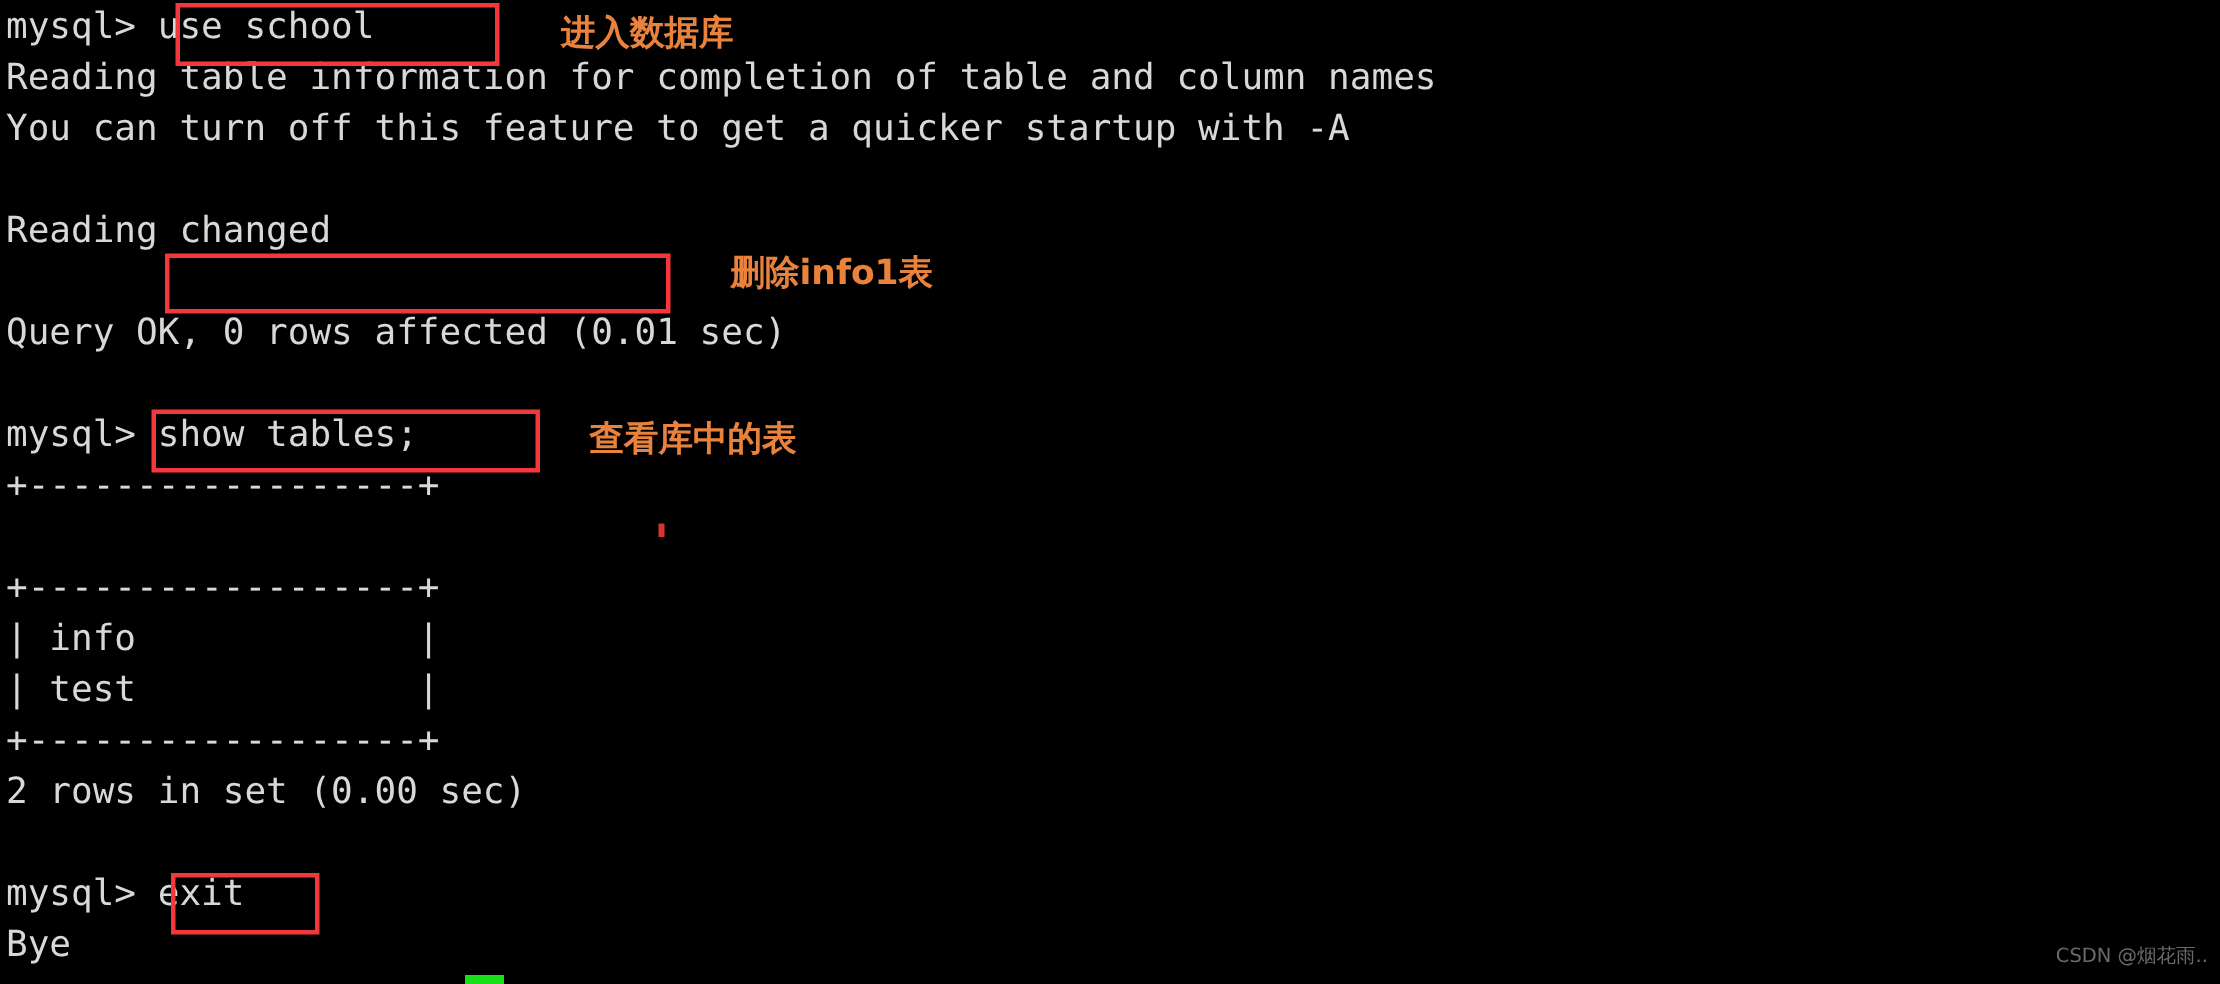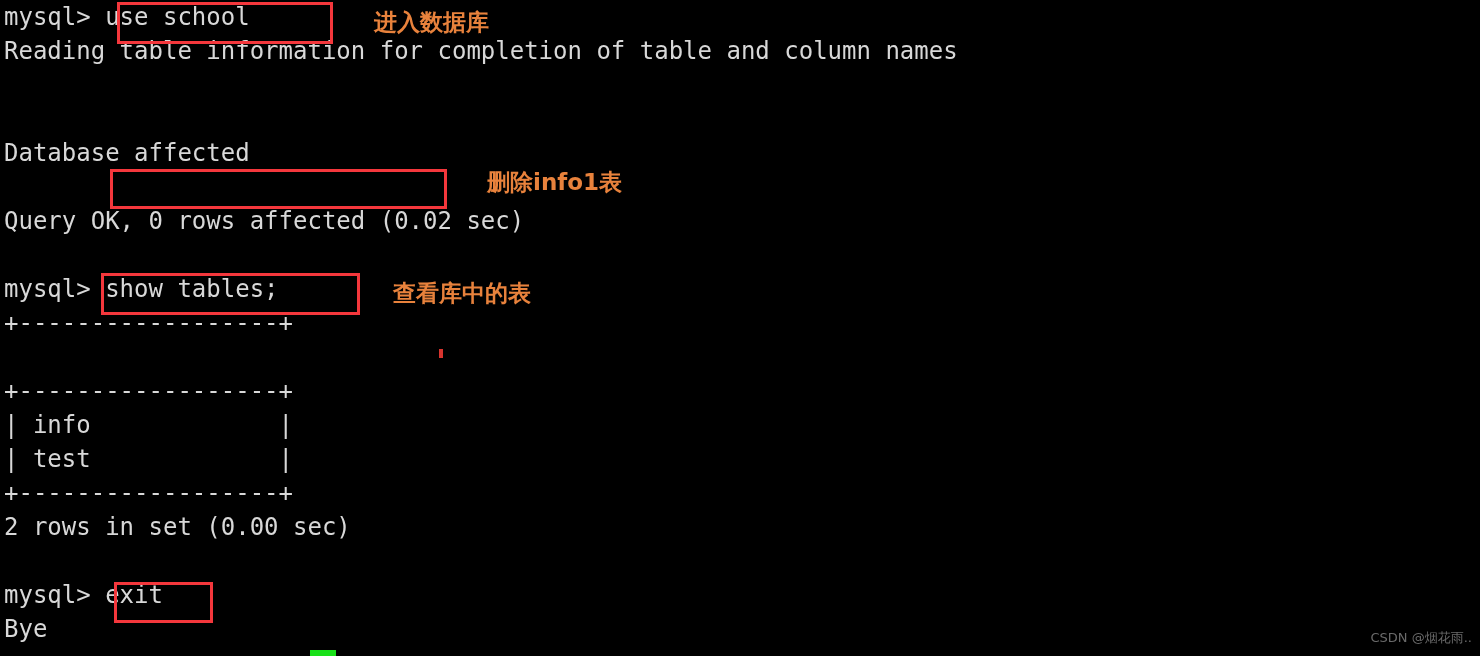--- a/index.html
+++ b/index.html
@@ -89,23 +89,24 @@
     z-index: 7;
   }
 </style>
 </head>
 <body>
 
 <div id="terminal">
 
   <div class="term-line" style="top:0px">mysql&gt; use school</div>
   <div class="term-line" style="top:34px">Reading table information for completion of table and column names</div>
+  <div class="term-line" style="top:68px">You can turn off this feature to get a quicker startup with -A</div>
   <div class="term-line blank" style="top:102px"></div>
-  <div class="term-line" style="top:136px">Database affected</div>
-  <div class="term-line" style="top:204px">Query OK, 0 rows affected (0.02 sec)</div>
+  <div class="term-line" style="top:136px">Reading changed</div>
+  <div class="term-line" style="top:204px">Query OK, 0 rows affected (0.01 sec)</div>
   <div class="term-line blank" style="top:238px"></div>
   <div class="term-line" style="top:272px">mysql&gt; show tables;</div>
   <div class="term-line" style="top:306px">+------------------+</div>
   <div class="term-line" style="top:374px">+------------------+</div>
   <div class="term-line" style="top:408px">| info             |</div>
   <div class="term-line" style="top:442px">| test             |</div>
   <div class="term-line" style="top:476px">+------------------+</div>
   <div class="term-line" style="top:510px">2 rows in set (0.00 sec)</div>
   <div class="term-line blank" style="top:544px"></div>
   <div class="term-line" style="top:578px">mysql&gt; exit</div>

